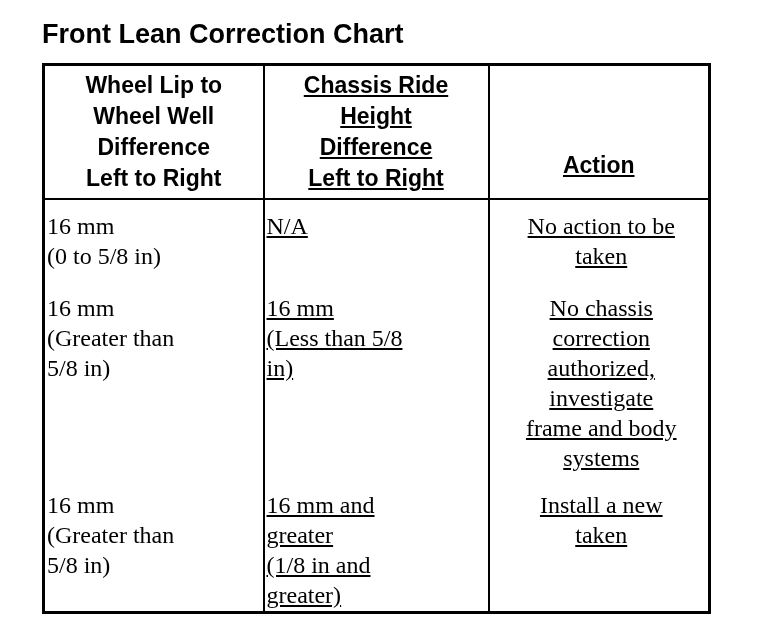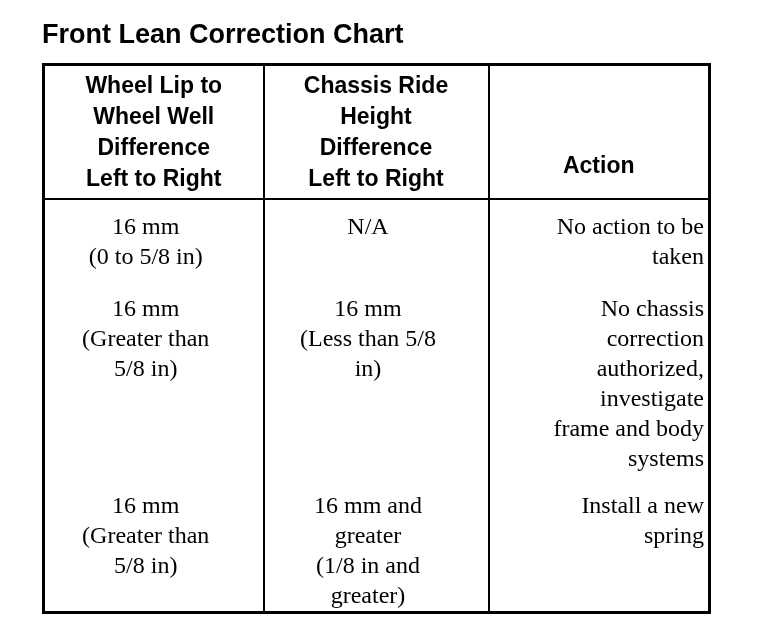--- a/index.html
+++ b/index.html
@@ -45,20 +45,21 @@
   col.c1 { width: 220px; }
   col.c2 { width: 225px; }
   col.c3 { width: 221px; }
   th, td {
     white-space: pre-line;
     overflow: hidden;
     color: var(--text);
   }
   th + th, td + td {
     border-left: 2px solid var(--border);
+    text-decoration: underline;
   }
   thead tr { height: 134px; }
   thead th {
     font-family: "Liberation Sans", sans-serif;
     font-weight: bold;
     font-size: 23px;
     line-height: 31px;
     text-align: center;
     vertical-align: middle;
     border-bottom: 2px solid var(--border);
@@ -68,22 +69,22 @@
     vertical-align: bottom;
     padding-bottom: 17px;
   }
   tbody td {
     font-family: "Liberation Serif", serif;
     font-size: 24px;
     line-height: 30px;
     vertical-align: top;
     padding-top: 11px;
   }
-  tbody td.c-center { text-align: center; padding-left: 2px; padding-right: 18px; }
-  tbody td.c-left   { text-align: right; padding-left: 9px; padding-right: 4px; }
+  tbody td.c-center { text-align: left; padding-left: 2px; padding-right: 18px; }
+  tbody td.c-left   { text-align: center; padding-left: 9px; padding-right: 4px; }
   tr.r1 { height: 83px; }
   tr.r2 { height: 197px; }
   tr.r3 { height: 127px; }
 </style>
 </head>
 <body>
 
 <div class="page">
 
   <h1 class="title">Front Lean Correction Chart</h1>
@@ -131,18 +132,18 @@
       </tr>
       <tr class="r3">
         <td class="c-center">16 mm
 (Greater than
 5/8 in)</td>
         <td class="c-center">16 mm and
 greater
 (1/8 in and
 greater)</td>
         <td class="c-left">Install a new
-spring</td>
+taken</td>
       </tr>
     </tbody>
   </table>
 
 </div>
 
 </body></html>

